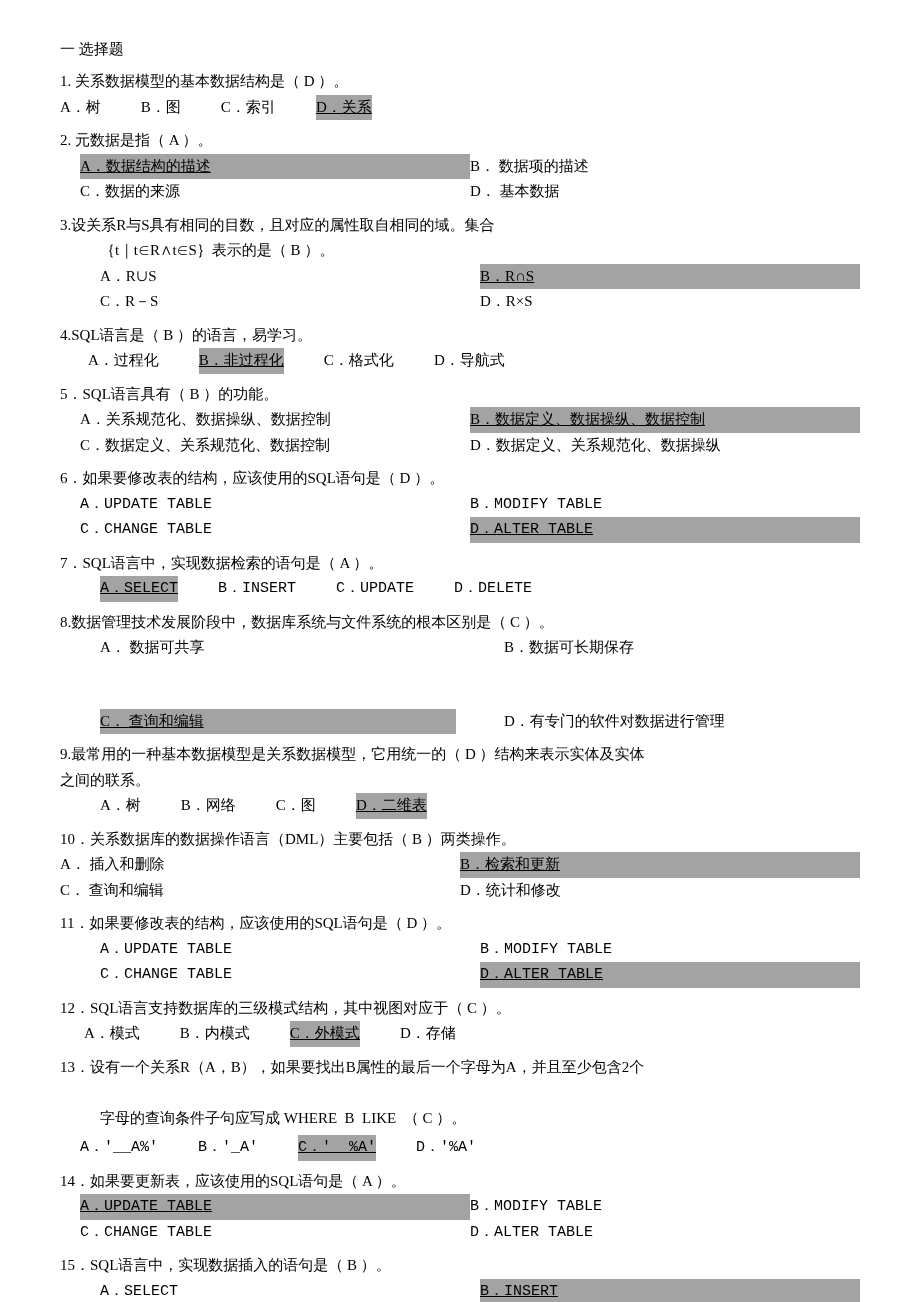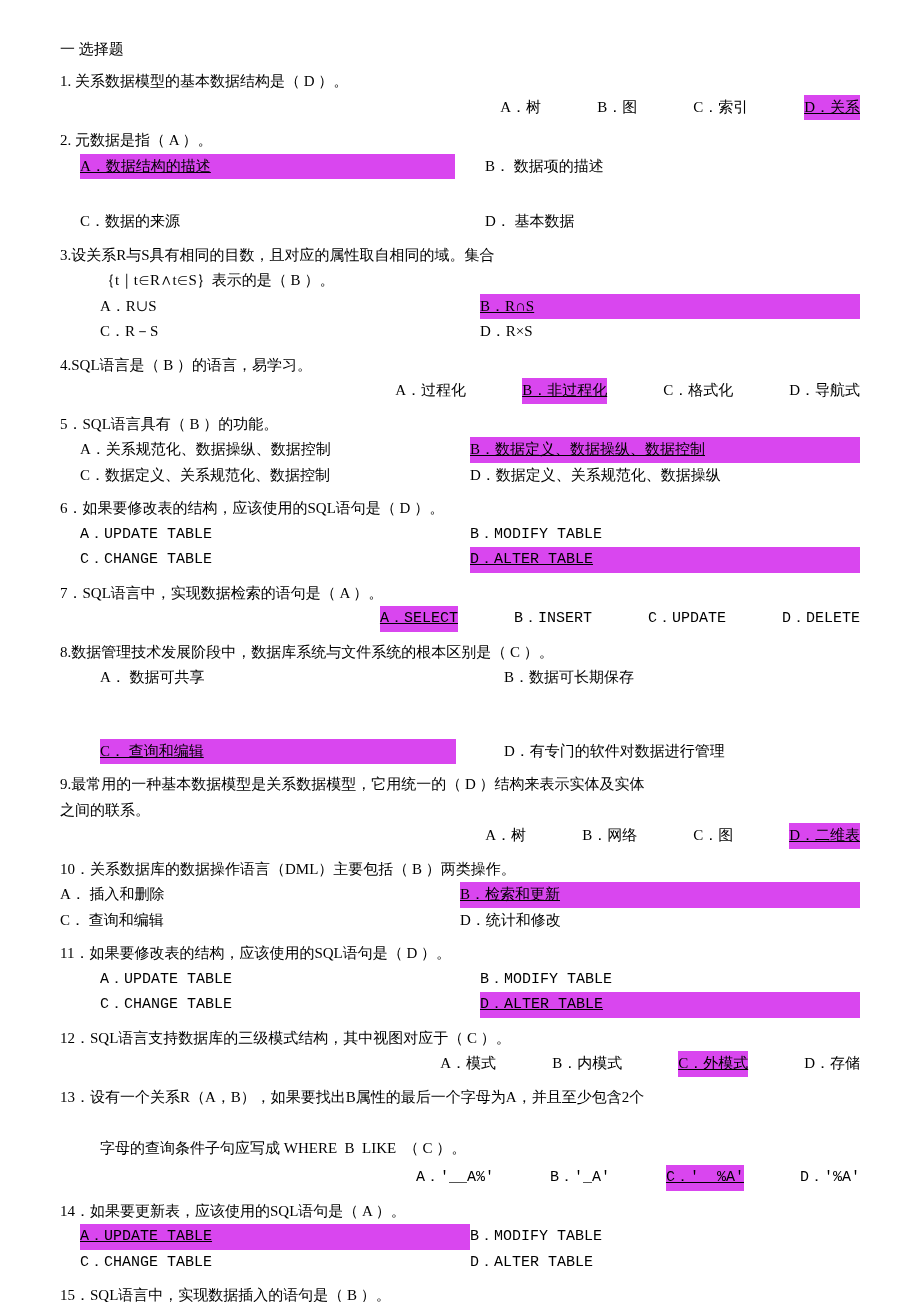--- a/index.html
+++ b/index.html
@@ -20,27 +20,26 @@
     .question {
       margin-bottom: 8px;
       line-height: 1.7;
     }
     .question-text {
       display: block;
       line-height: 1.7;
     }
     .option-row {
       display: flex;
-      gap: 56px;
+      gap: 40px;
       margin-bottom: 2px;
       line-height: 1.7;
-      justify-content: flex-end;
     }
     .highlight {
-      background-color: #d946ef;
+      background-color: #a3a3a3;
     }
     .underline {
       text-decoration: underline;
     }
     .mono {
       font-family: "Courier New", monospace;
     }
     .indent {
       margin-left: 40px;
     }
@@ -55,21 +54,21 @@
   <div class="option-row">
     <span>A．树</span>
     <span>B．图</span>
     <span>C．索引</span>
     <span class="highlight underline">D．关系</span>
   </div>
 </div>
 
 <div class="question">
   <span class="question-text">2.  元数据是指（  A  ）。</span>
-  <div style="display:grid;grid-template-columns:1fr 1fr;margin-left:20px;gap:30px;">
+  <div style="display:grid;grid-template-columns:1fr 1fr;margin-left:20px;">
     <span class="highlight underline">A．数据结构的描述</span>
     <span>B．  数据项的描述</span>
     <span>C．数据的来源</span>
     <span>D．  基本数据</span>
   </div>
 </div>
 
 <div class="question">
   <span class="question-text">3.设关系R与S具有相同的目数，且对应的属性取自相同的域。集合</span>
   <span class="question-text indent">｛t｜t∈R∧t∈S｝表示的是（  B  ）。</span>

